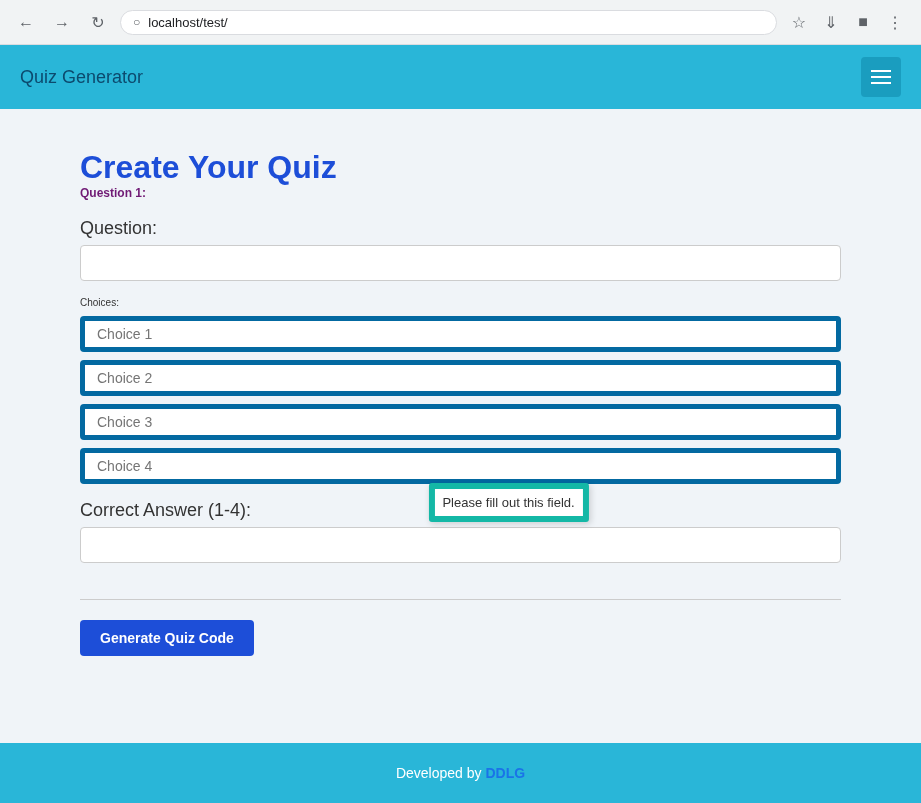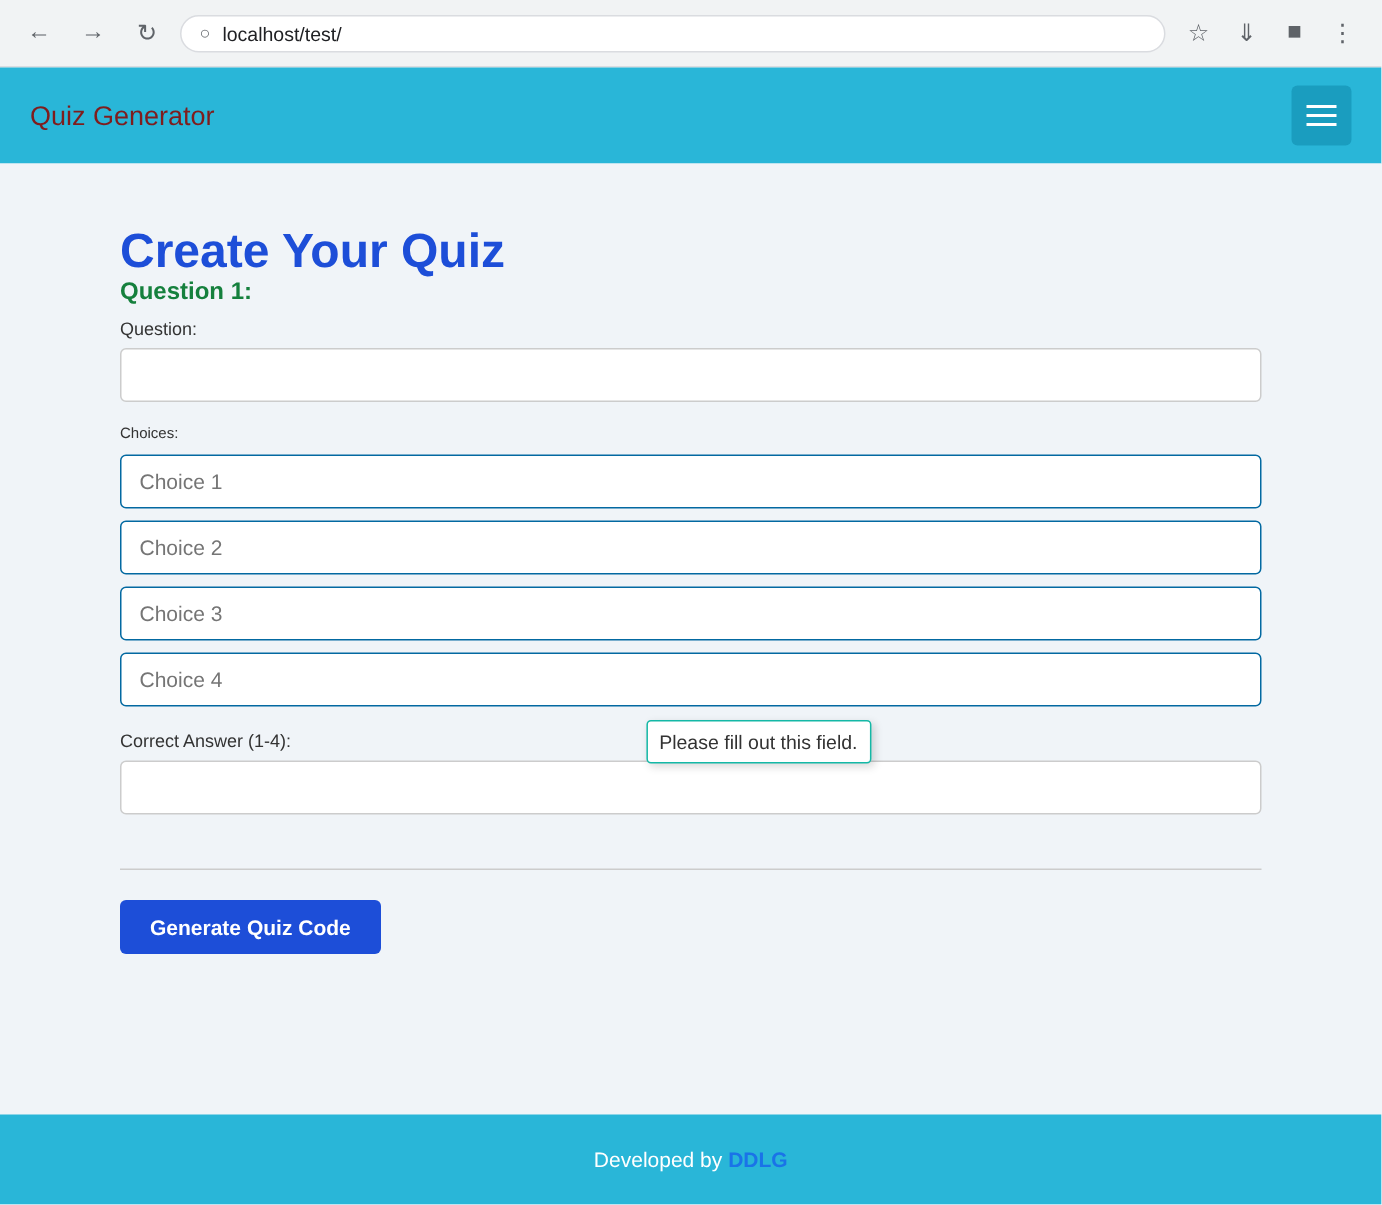--- a/index.html
+++ b/index.html
@@ -74,21 +74,21 @@
       display: flex;
       align-items: center;
       justify-content: center;
       color: #5f6368;
       font-size: 16px;
     }
 
     
     .app-header {
       background: #29b6d8;
-      color: #7f1d1d;
+      color: #0c4a6e;
       padding: 12px 20px;
       display: flex;
       align-items: center;
       justify-content: space-between;
     }
 
     .app-title {
       font-size: 18px;
       font-weight: 500;
     }
@@ -126,28 +126,28 @@
       font-size: 32px;
       font-weight: bold;
       color: #1d4ed8;
     }
 
     .question-block {
       margin-bottom: 20px;
     }
 
     .question-number {
-      font-size: 16px;
+      font-size: 12px;
       font-weight: bold;
-      color: #15803d;
-      margin-bottom: 8px;
+      color: #701a75;
+      margin-bottom: 18px;
     }
 
     .field-label {
-      font-size: 12px;
+      font-size: 18px;
       color: #333;
       margin-bottom: 6px;
     }
 
     .text-input {
       width: 100%;
       padding: 8px 12px;
       border: 1px solid #ccc;
       border-radius: 4px;
       font-size: 14px;
@@ -159,39 +159,39 @@
 
     .choices-label {
       font-size: 10px;
       color: #333;
       margin-bottom: 8px;
     }
 
     .choice-input {
       width: 100%;
       padding: 8px 12px;
-      border: 1px solid #0369a1;
+      border: 5px solid #0369a1;
       border-radius: 4px;
       font-size: 14px;
       background: white;
       color: #777;
       margin-bottom: 8px;
       height: 36px;
       position: relative;
     }
 
     .choices-container {
       margin-bottom: 8px;
       position: relative;
     }
 
     .tooltip {
       position: absolute;
       background: white;
-      border: 1px solid #14b8a6;
+      border: 6px solid #14b8a6;
       border-radius: 3px;
       padding: 6px 8px;
       font-size: 13px;
       color: #333;
       box-shadow: 2px 2px 6px rgba(0,0,0,0.15);
       bottom: -30px;
       left: 50%;
       transform: translateX(-20%);
       white-space: nowrap;
       z-index: 10;

